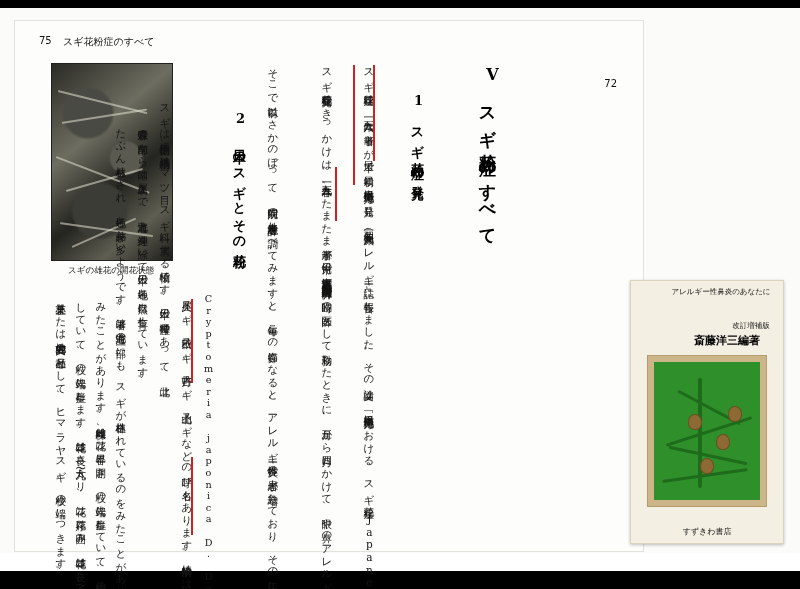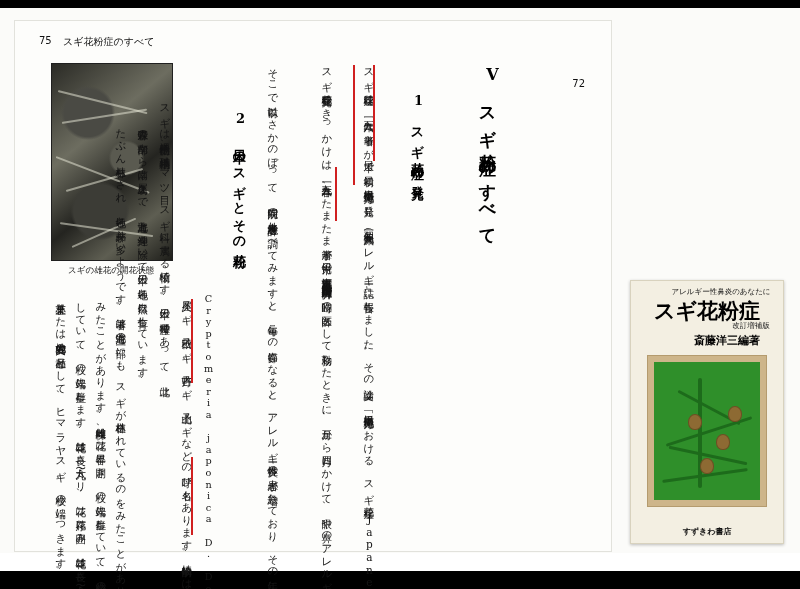--- a/index.html
+++ b/index.html
@@ -53,20 +53,21 @@
 
   
   .spread {
     position: absolute;
     left: 14px;
     top: 12px;
     width: 596px;
     height: 530px;
     background: #fdfdfb;
     border: 1px solid #e2e2dc;
+    padding-left: 32px;
   }
   .running-head {
     position: absolute;
     top: 14px;
     font-size: 10px;
     color: #111;
     white-space: nowrap;
   }
   .rh-pageno-left { left: 24px; }
   .rh-title-left { left: 48px; }
@@ -234,21 +235,20 @@
     border: 1px solid #6d4f24;
   }
   .cover-pub {
     position: absolute;
     left: 0; bottom: 6px;
     width: 152px;
     text-align: center;
     font-size: 8px;
     color: #111;
     font-family: "DejaVu Serif", serif;
-    font-weight: bold;
   }
 </style>
 </head>
 <body>
 
 <div class="page">
 
   <div class="bar-top"></div>
   <div class="bar-bottom"></div>
 
@@ -296,21 +296,20 @@
       <div class="vcol" style="left:250px; top:40px; height:400px;">そこで以前にさかのぼって、同病院の外来患者統計を調べてみますと、毎年この春節になると、アレルギー性鼻炎の患者が急増しており、その年には二人に達していました。</div>
 
       <div class="mark" style="left:358px; top:44px; height:96px;"></div>
       <div class="mark" style="left:338px; top:44px; height:120px;"></div>
       <div class="mark" style="left:320px; top:146px; height:54px;"></div>
 
     </div>
 
     <div class="cover">
       <div class="cover-kicker">アレルギー性鼻炎のあなたに</div>
-      <div class="cover-title">スギ花粉症</div>
       <div class="cover-sub">改訂増補版</div>
       <div class="cover-author">斎藤洋三編著</div>
       <div class="cover-art">
         <div class="cover-art-inner">
           <div class="branch" style="left:10px; top:68px; width:90px; height:3px; transform:rotate(-18deg);"></div>
           <div class="branch" style="left:14px; top:92px; width:80px; height:3px; transform:rotate(12deg);"></div>
           <div class="branch" style="left:20px; top:44px; width:70px; height:3px; transform:rotate(28deg);"></div>
           <div class="branch" style="left:8px; top:112px; width:86px; height:3px; transform:rotate(-8deg);"></div>
           <div class="branch" style="left:44px; top:16px; width:4px; height:110px;"></div>
           <div class="cone" style="left:34px; top:52px;"></div>

